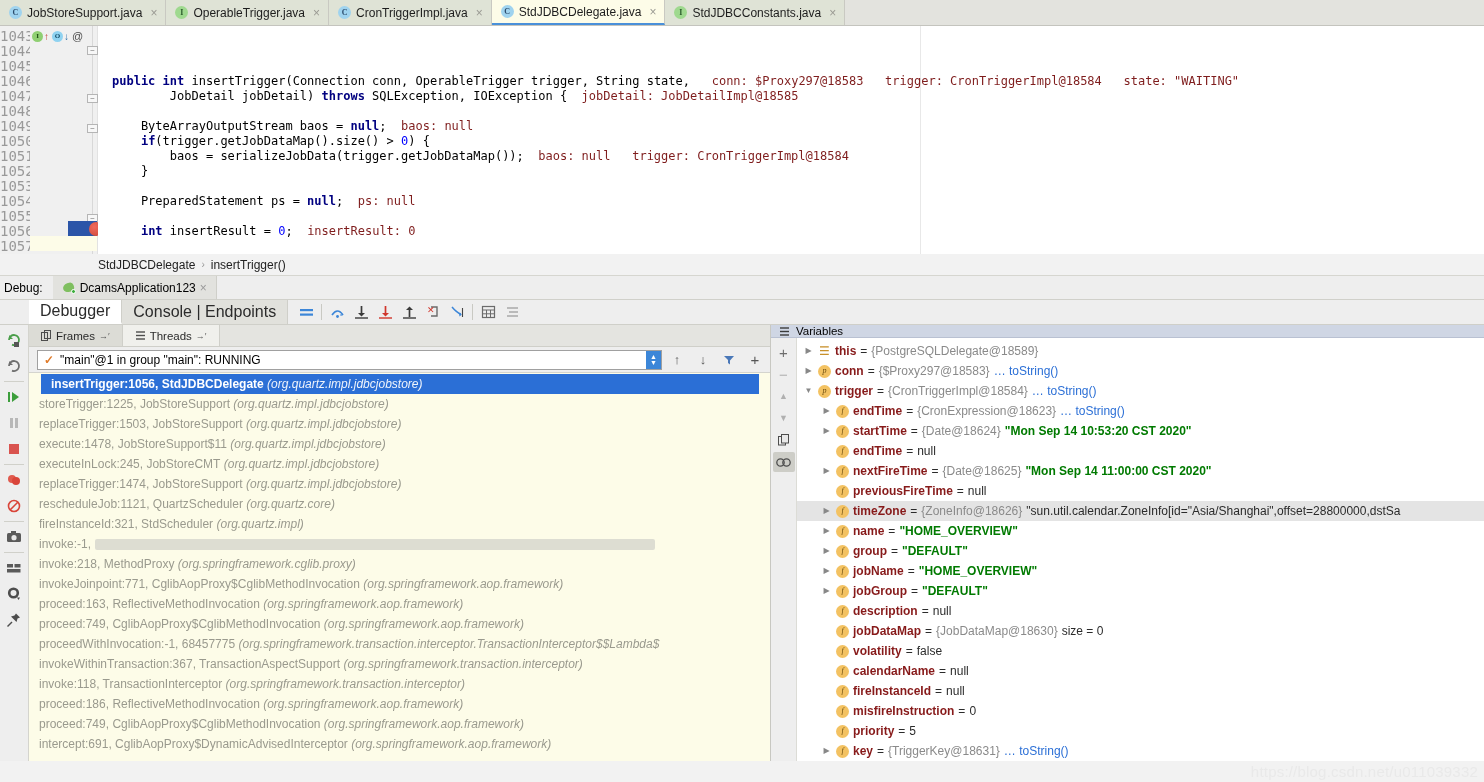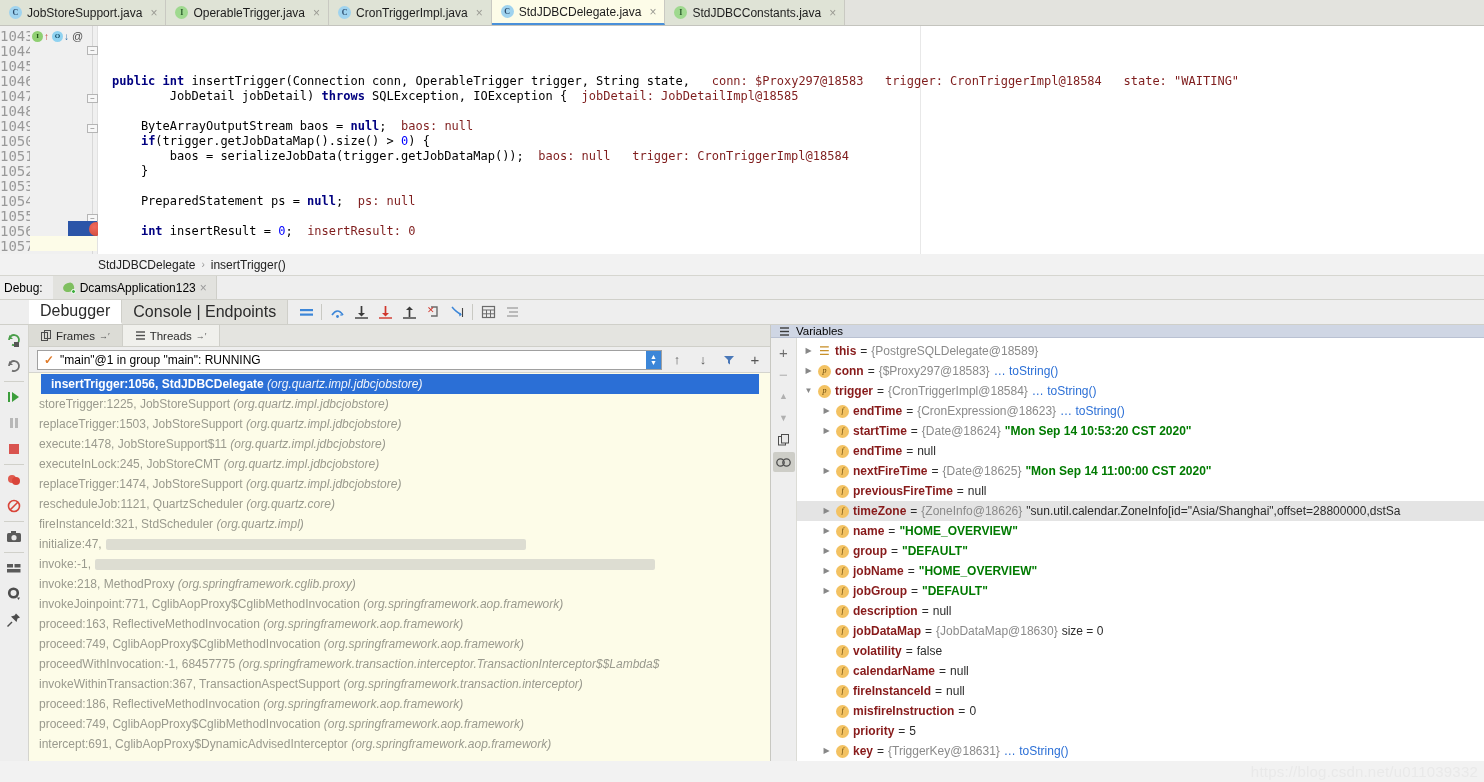--- a/index.html
+++ b/index.html
@@ -534,28 +534,28 @@
     <div style="display:flex;flex:1;overflow:hidden;">
       <div class="frames-list" id="frameslist">
           <div class="frame-row sel"><span>insertTrigger:1056, StdJDBCDelegate</span><span class="pkg"> (org.quartz.impl.jdbcjobstore)</span></div>
           <div class="frame-row"><span>storeTrigger:1225, JobStoreSupport</span><span class="pkg"> (org.quartz.impl.jdbcjobstore)</span></div>
           <div class="frame-row"><span>replaceTrigger:1503, JobStoreSupport</span><span class="pkg"> (org.quartz.impl.jdbcjobstore)</span></div>
           <div class="frame-row"><span>execute:1478, JobStoreSupport$11</span><span class="pkg"> (org.quartz.impl.jdbcjobstore)</span></div>
           <div class="frame-row"><span>executeInLock:245, JobStoreCMT</span><span class="pkg"> (org.quartz.impl.jdbcjobstore)</span></div>
           <div class="frame-row"><span>replaceTrigger:1474, JobStoreSupport</span><span class="pkg"> (org.quartz.impl.jdbcjobstore)</span></div>
           <div class="frame-row"><span>rescheduleJob:1121, QuartzScheduler</span><span class="pkg"> (org.quartz.core)</span></div>
           <div class="frame-row"><span>fireInstanceId:321, StdScheduler</span><span class="pkg"> (org.quartz.impl)</span></div>
-          <div class="frame-row redacted"><span>initialize:47,</span><span class="redact-a" style="width: 420px; height: 11px; margin-left: 4px;"></span></div>
           <div class="frame-row redacted"><span>invoke:-1,</span><span class="redact-a" style="width: 560px; height: 11px; margin-left: 4px;"></span></div>
           <div class="frame-row"><span>invoke:218, MethodProxy</span><span class="pkg"> (org.springframework.cglib.proxy)</span></div>
           <div class="frame-row"><span>invokeJoinpoint:771, CglibAopProxy$CglibMethodInvocation</span><span class="pkg"> (org.springframework.aop.framework)</span></div>
           <div class="frame-row"><span>proceed:163, ReflectiveMethodInvocation</span><span class="pkg"> (org.springframework.aop.framework)</span></div>
           <div class="frame-row"><span>proceed:749, CglibAopProxy$CglibMethodInvocation</span><span class="pkg"> (org.springframework.aop.framework)</span></div>
           <div class="frame-row"><span>proceedWithInvocation:-1, 68457775</span><span class="pkg"> (org.springframework.transaction.interceptor.TransactionInterceptor$$Lambda$</span></div>
           <div class="frame-row"><span>invokeWithinTransaction:367, TransactionAspectSupport</span><span class="pkg"> (org.springframework.transaction.interceptor)</span></div>
+          <div class="frame-row"><span>invoke:118, TransactionInterceptor</span><span class="pkg"> (org.springframework.transaction.interceptor)</span></div>
           <div class="frame-row"><span>proceed:186, ReflectiveMethodInvocation</span><span class="pkg"> (org.springframework.aop.framework)</span></div>
           <div class="frame-row"><span>proceed:749, CglibAopProxy$CglibMethodInvocation</span><span class="pkg"> (org.springframework.aop.framework)</span></div>
           <div class="frame-row"><span>intercept:691, CglibAopProxy$DynamicAdvisedInterceptor</span><span class="pkg"> (org.springframework.aop.framework)</span></div>
         </div>
       <div class="frames-scroll"></div>
     </div>
   </div>
 
   <div class="vars-pane">
     <div class="vars-head">

